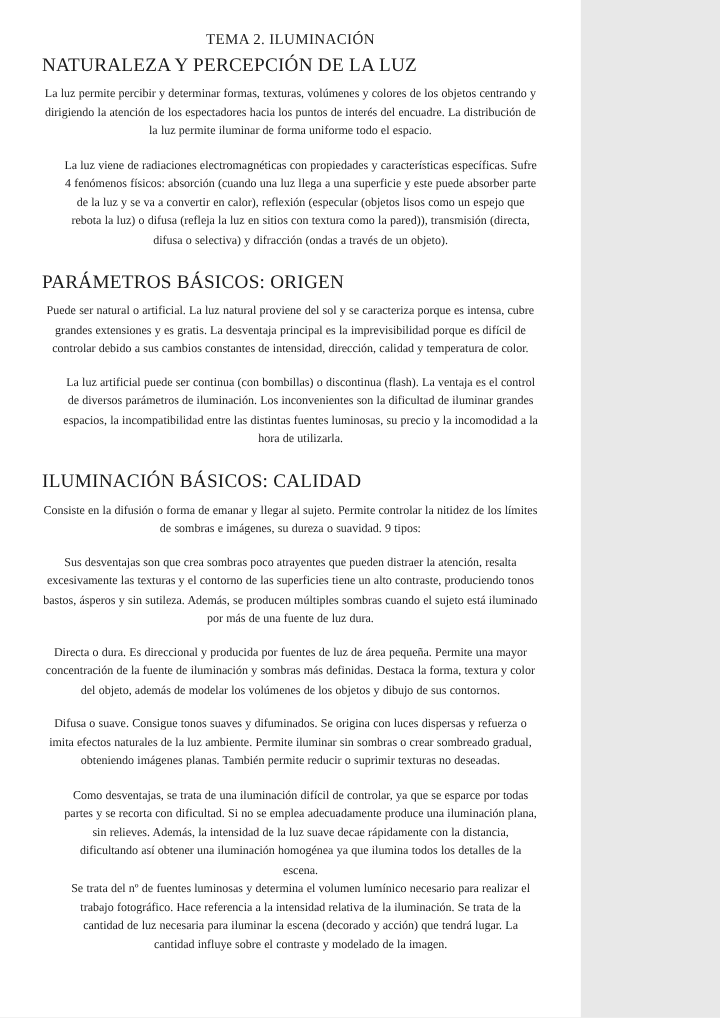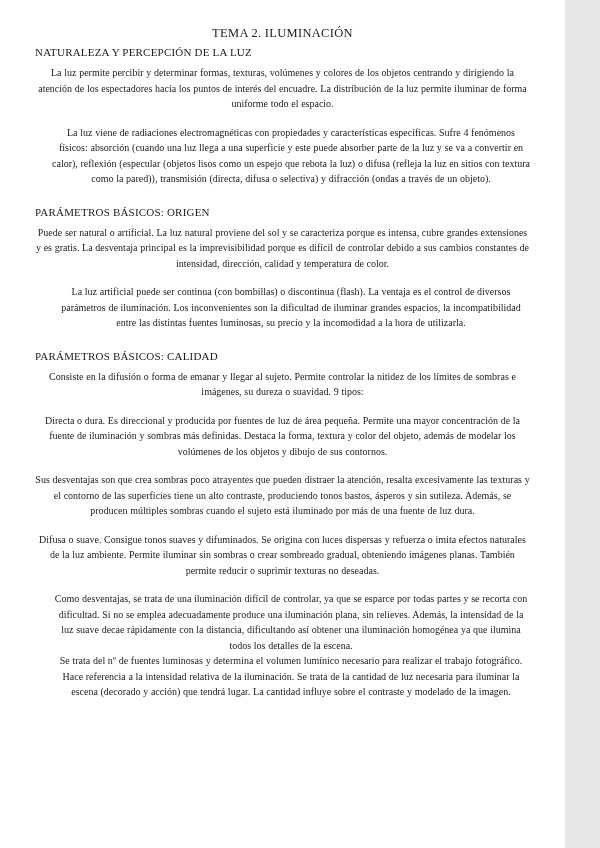--- a/index.html
+++ b/index.html
@@ -3,37 +3,37 @@
 <meta charset="utf-8">
 <style>
   * { margin: 0; padding: 0; box-sizing: border-box; }
   html, body { background: #e8e8e8; }
   body {
     width: 600px;
     font-family: "Liberation Serif", "DejaVu Serif", serif;
     -webkit-font-smoothing: antialiased;
   }
   .page {
-    width: 565px;
+    width: 484px;
     height: 848px;
     background: #ffffff;
     padding: 26px 35px 30px 35px;
     overflow: hidden;
     color: #1b1b1b;
   }
   .doc-title {
     font-size: 12.5px;
     font-weight: 400;
     text-align: center;
     letter-spacing: 0.3px;
     margin-bottom: 5px;
   }
   .section { margin: 0; }
   .section-heading {
-    font-size: 11px;
+    font-size: 16px;
     font-weight: 400;
     letter-spacing: 0.2px;
     margin: 19px 0 7px 0;
   }
   .section:first-of-type .section-heading { margin-top: 0; }
   .para {
     font-size: 10px;
     line-height: 1.55;
     margin-bottom: 13px;
     text-align: center;
@@ -56,24 +56,24 @@
     <p class="para"><span class="run">La luz viene de radiaciones electromagnéticas con propiedades y características específicas. Sufre 4 fenómenos físicos: absorción (cuando una luz llega a una superficie y este puede absorber parte de la luz y se va a convertir en calor), reflexión (especular (objetos lisos como un espejo que rebota la luz) o difusa (refleja la luz en sitios con textura como la pared)), transmisión (directa, difusa o selectiva) y difracción (ondas a través de un objeto).</span></p>
   </section>
 
   <section class="section">
     <h2 class="section-heading">PARÁMETROS BÁSICOS: ORIGEN</h2>
     <p class="para"><span class="run">Puede ser natural o artificial. La </span><span class="run bold">luz natural</span><span class="run"> proviene del sol y se caracteriza porque es intensa, cubre grandes extensiones y es gratis. La desventaja principal es la imprevisibilidad porque es difícil de controlar debido a sus cambios constantes de intensidad, dirección, calidad y temperatura de color.</span></p>
     <p class="para"><span class="run">La </span><span class="run bold">luz artificial</span><span class="run"> puede ser continua (con bombillas) o discontinua (flash). La ventaja es el control de diversos parámetros de iluminación. Los inconvenientes son la dificultad de iluminar grandes espacios, la incompatibilidad entre las distintas fuentes luminosas, su precio y la incomodidad a la hora de utilizarla.</span></p>
   </section>
 
   <section class="section">
-    <h2 class="section-heading">PARÁMETROS BÁSICOS: CALIDAD</h2>
+    <h2 class="section-heading">ILUMINACIÓN BÁSICOS: CALIDAD</h2>
     <p class="para"><span class="run">Consiste en la difusión o forma de emanar y llegar al sujeto. Permite controlar la nitidez de los límites de sombras e imágenes, su dureza o suavidad. 9 tipos:</span></p>
+    <p class="para"><span class="run">Sus desventajas son que crea sombras poco atrayentes que pueden distraer la atención, resalta excesivamente las texturas y el contorno de las superficies tiene un alto contraste, produciendo tonos bastos, ásperos y sin sutileza. Además, se producen múltiples sombras cuando el sujeto está iluminado por más de una fuente de luz dura.</span></p>
     <p class="para"><span class="run bold">Directa o dura.</span><span class="run"> Es direccional y producida por fuentes de luz de área pequeña. Permite una mayor concentración de la fuente de iluminación y sombras más definidas. Destaca la forma, textura y color del objeto, además de modelar los volúmenes de los objetos y dibujo de sus contornos.</span></p>
-    <p class="para"><span class="run">Sus desventajas son que crea sombras poco atrayentes que pueden distraer la atención, resalta excesivamente las texturas y el contorno de las superficies tiene un alto contraste, produciendo tonos bastos, ásperos y sin sutileza. Además, se producen múltiples sombras cuando el sujeto está iluminado por más de una fuente de luz dura.</span></p>
     <p class="para"><span class="run bold">Difusa o suave.</span><span class="run"> Consigue tonos suaves y difuminados. Se origina con luces dispersas y refuerza o imita efectos naturales de la luz ambiente. Permite iluminar sin sombras o crear sombreado gradual, obteniendo imágenes planas. También permite reducir o suprimir texturas no deseadas.</span></p>
     <p class="para"><span class="run">Como desventajas, se trata de una iluminación difícil de controlar, ya que se esparce por todas partes y se recorta con dificultad. Si no se emplea adecuadamente produce una iluminación plana, sin relieves. Además, la intensidad de la luz suave decae rápidamente con la distancia, dificultando así obtener una iluminación homogénea ya que ilumina todos los detalles de la escena.</span></p>
   </section>
 
   <section class="section">
     <p class="para"><span class="run">Se trata del nº de fuentes luminosas y determina el volumen lumínico necesario para realizar el trabajo fotográfico. Hace referencia a la intensidad relativa de la iluminación. Se trata de la cantidad de luz necesaria para iluminar la escena (decorado y acción) que tendrá lugar. La cantidad influye sobre el contraste y modelado de la imagen.</span></p>
   </section>
 
 </div>
 

